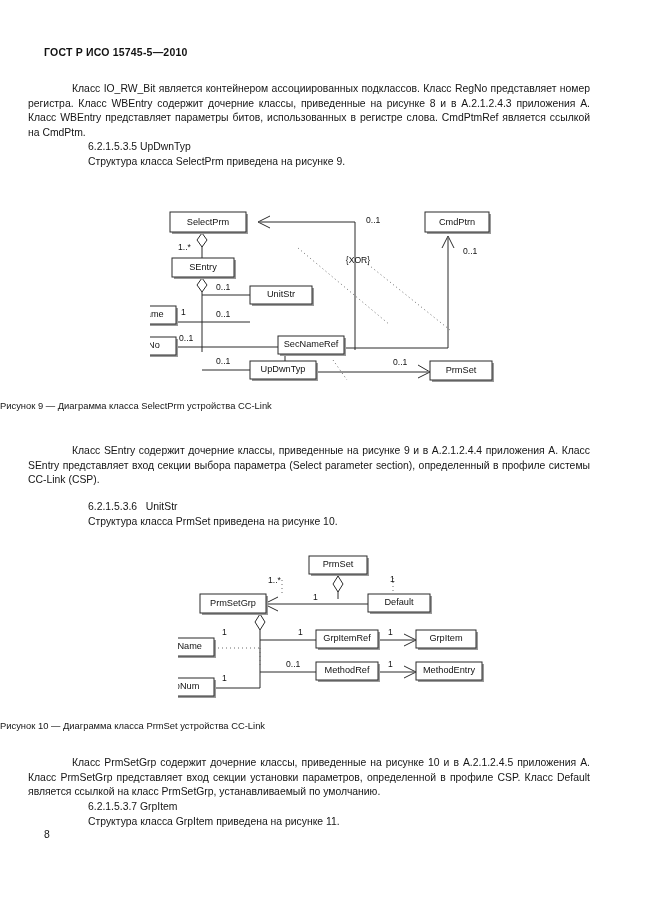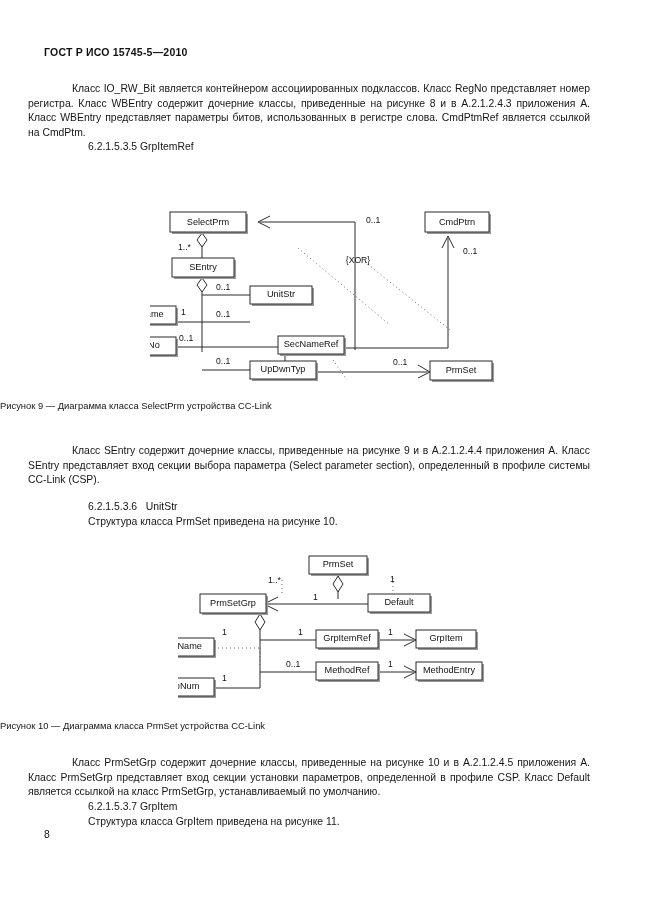--- a/index.html
+++ b/index.html
@@ -96,22 +96,23 @@
 </style>
 </head>
 <body>
 
 <div class="page">
 
   <div class="header">ГОСТ Р ИСО 15745-5—2010</div>
 
   <div class="para indent" style="top:82px;">Класс IO_RW_Bit является контейнером ассоциированных подклассов. Класс RegNo представляет номер регистра. Класс WBEntry содержит дочерние классы, приведенные на рисунке 8 и в A.2.1.2.4.3 приложения A. Класс WBEntry представляет параметры битов, использованных в регистре слова. CmdPtmRef является ссылкой на CmdPtm.</div>
 
-  <div class="clause" style="top:140px;">6.2.1.5.3.5 GrpItemRef</div>
-
+  <div class="clause" style="top:140px;">6.2.1.5.3.5 UpDwnTyp</div>
+
+  <div class="clause" style="top:155px;">Структура класса SelectPrm приведена на рисунке 9.</div>
 
   <div class="figwrap" style="left:150px; top:200px;">
     <svg width="350" height="190" viewBox="0 0 350 190">
 
       <path class="ln-dot" d="M 148 48 L 240 125"></path>
       <path class="ln-dot" d="M 215 62 L 300 130"></path>
       <path class="ln-dot" d="M 183 160 L 197 180"></path>
 
       <path class="ln" d="M 205 22 L 205 150"></path>
       <path class="ln" d="M 110 22 L 205 22"></path>

